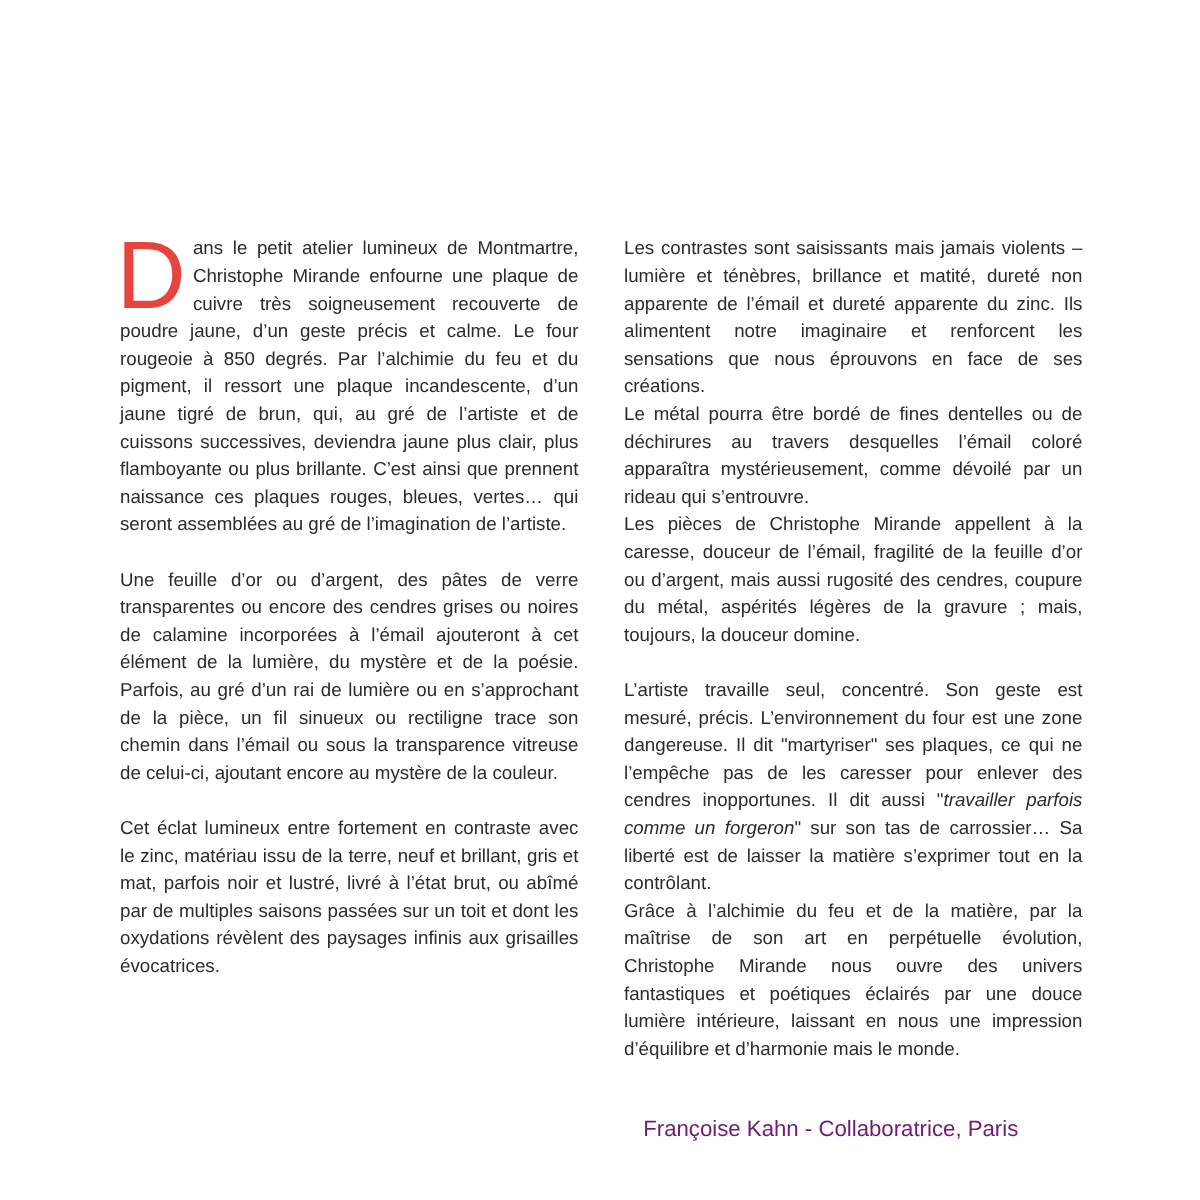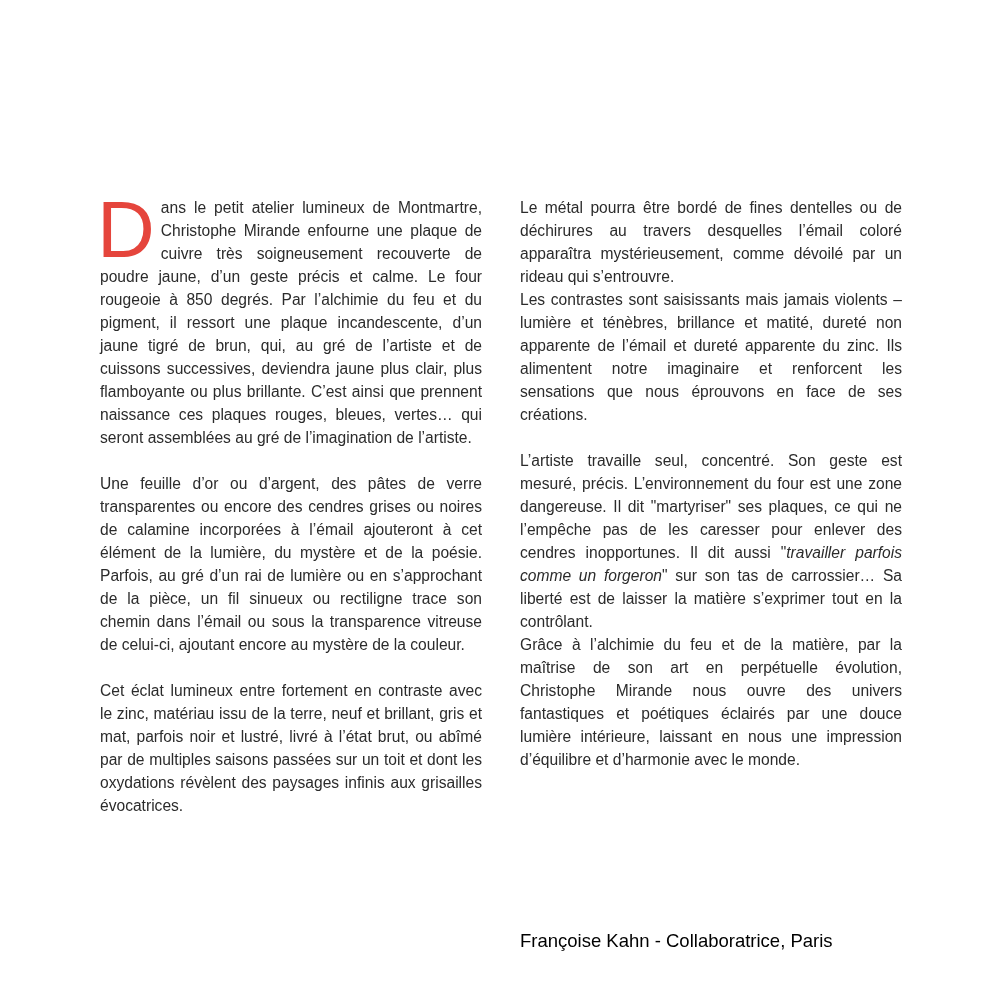--- a/index.html
+++ b/index.html
@@ -42,45 +42,46 @@
     font-size: 80px;
     line-height: 62px;
     height: 62px;
     color: #e5453c;
     font-weight: normal;
     margin: 3px 6px 0 -3px;
     padding: 0;
   }
   .signature {
     position: absolute;
-    left: 520px;
+    left: 536px;
     top: 928px;
     font-size: 18.5px;
     line-height: 26px;
-    color: #000000;
+    color: #701a75;
     white-space: nowrap;
   }
   em { font-style: italic; }
 </style>
 </head>
 <body>
 
 <div class="page">
 
   <div class="column col-left">
     <p class="para"><span class="dropcap">D</span><span>ans le petit atelier lumineux de Montmartre, Christophe Mirande enfourne une plaque de cuivre très soigneusement recouverte de poudre jaune, d’un geste précis et calme. Le four rougeoie à 850 degrés. Par l’alchimie du feu et du pigment, il ressort une plaque incandescente, d’un jaune tigré de brun, qui, au gré de l’artiste et de cuissons successives, deviendra jaune plus clair, plus flamboyante ou plus brillante. C’est ainsi que prennent naissance ces plaques rouges, bleues, vertes… qui seront assemblées au gré de l’imagination de l’artiste.</span></p>
     <div class="gap"></div>
     <p class="para">Une feuille d’or ou d’argent, des pâtes de verre transparentes ou encore des cendres grises ou noires de calamine incorporées à l’émail ajouteront à cet élément de la lumière, du mystère et de la poésie. Parfois, au gré d’un rai de lumière ou en s’approchant de la pièce, un fil sinueux ou rectiligne trace son chemin dans l’émail ou sous la transparence vitreuse de celui-ci, ajoutant encore au mystère de la couleur.</p>
     <div class="gap"></div>
     <p class="para">Cet éclat lumineux entre fortement en contraste avec le zinc, matériau issu de la terre, neuf et brillant, gris et mat, parfois noir et lustré, livré à l’état brut, ou abîmé par de multiples saisons passées sur un toit et dont les oxydations révèlent des paysages infinis aux grisailles évocatrices.</p>
   </div>
 
   <div class="column col-right">
+    <p class="para">Les contrastes sont saisissants mais jamais violents – lumière et ténèbres, brillance et matité, dureté non apparente de l’émail et dureté apparente du zinc. Ils alimentent notre imaginaire et renforcent les sensations que nous éprouvons en face de ses créations.</p>
     <p class="para">Le métal pourra être bordé de fines dentelles ou de déchirures au travers desquelles l’émail coloré apparaîtra mystérieusement, comme dévoilé par un rideau qui s’entrouvre.</p>
-    <p class="para">Les contrastes sont saisissants mais jamais violents – lumière et ténèbres, brillance et matité, dureté non apparente de l’émail et dureté apparente du zinc. Ils alimentent notre imaginaire et renforcent les sensations que nous éprouvons en face de ses créations.</p>
+    <p class="para">Les pièces de Christophe Mirande appellent à la caresse, douceur de l’émail, fragilité de la feuille d’or ou d’argent, mais aussi rugosité des cendres, coupure du métal, aspérités légères de la gravure ; mais, toujours, la douceur domine.</p>
     <div class="gap"></div>
     <p class="para"><span>L’artiste travaille seul, concentré. Son geste est mesuré, précis. L’environnement du four est une zone dangereuse. Il dit "martyriser" ses plaques, ce qui ne l’empêche pas de les caresser pour enlever des cendres inopportunes. Il dit aussi "</span><em>travailler parfois comme un forgeron</em><span>" sur son tas de carrossier… Sa liberté est de laisser la matière s’exprimer tout en la contrôlant.</span></p>
-    <p class="para">Grâce à l’alchimie du feu et de la matière, par la maîtrise de son art en perpétuelle évolution, Christophe Mirande nous ouvre des univers fantastiques et poétiques éclairés par une douce lumière intérieure, laissant en nous une impression d’équilibre et d’harmonie avec le monde.</p>
+    <p class="para">Grâce à l’alchimie du feu et de la matière, par la maîtrise de son art en perpétuelle évolution, Christophe Mirande nous ouvre des univers fantastiques et poétiques éclairés par une douce lumière intérieure, laissant en nous une impression d’équilibre et d’harmonie mais le monde.</p>
   </div>
 
   <div class="signature">Françoise Kahn - Collaboratrice, Paris</div>
 
 </div>
 
 </body></html>

